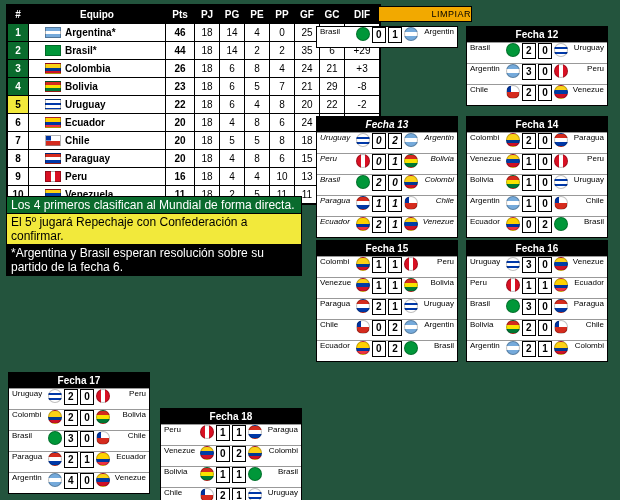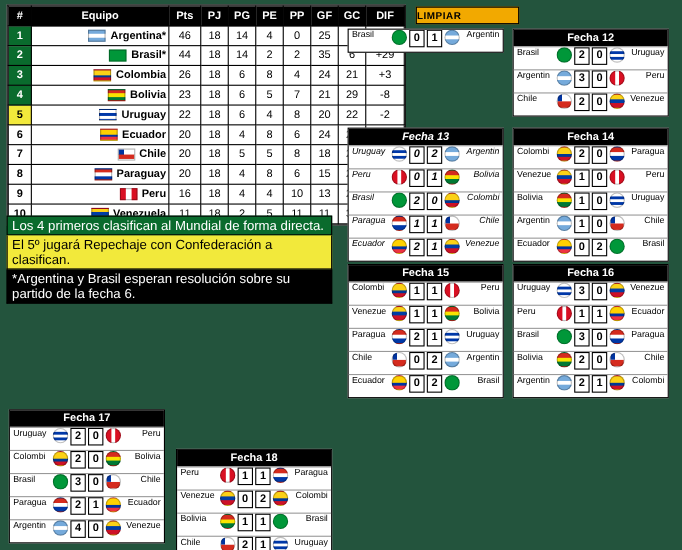--- a/index.html
+++ b/index.html
@@ -5,35 +5,35 @@
   html,body{margin:0;padding:0;background:#23543d;font-family:Arial,Helvetica,sans-serif;font-size:10px;color:#000}
   .stage{position:relative;width:620px;height:500px;overflow:hidden}
 
   
   .standings{position:absolute;left:6px;top:4px;border:1px solid #000;background:#fff}
   .standings table{border-collapse:collapse}
   .standings th,.standings td{border:1px solid #000;text-align:center;height:17px}
   .standings th{background:#000;color:#fff;font-size:10px;font-weight:bold;padding:0 3px}
   .standings td{font-size:10px;padding:0 2px}
   .standings .rank{width:16px;color:#fff;font-weight:bold}
-  .standings .team{width:118px;text-align:right;padding-left:4px;font-weight:bold}
-  .standings .pts{width:24px;font-weight:normal}
+  .standings .team{width:118px;text-align:left;padding-left:16px;font-weight:bold}
+  .standings .pts{width:24px;font-weight:bold}
   .standings .num{width:20px}
   .standings .dif{width:30px}
   .flag{display:inline-block;width:16px;height:11px;vertical-align:middle;margin-right:4px;border:1px solid rgba(0,0,0,.3);box-sizing:border-box}
 
   
   .notes{position:absolute;left:6px;top:196px;width:296px;font-size:12px}
   .notes div{padding:1px 4px;border:1px solid #000;border-top:0}
   .notes .n1{background:#0a6b2d;color:#fff;border-top:1px solid #000}
   .notes .n2{background:#f2e93b;color:#000}
   .notes .n3{background:#000;color:#fff}
 
   
-  .clear-btn{position:absolute;left:378px;top:6px;width:92px;height:14px;background:#f2a900;border:1px solid #000;text-align:left;line-height:14px;font-size:9px;font-weight:bold;letter-spacing:.5px;cursor:pointer}
+  .clear-btn{position:absolute;left:378px;top:6px;width:92px;height:14px;background:#f2a900;border:1px solid #000;text-align:right;line-height:14px;font-size:9px;font-weight:normal;letter-spacing:.5px;cursor:pointer}
 
   
   .card{position:absolute;width:140px;border:1px solid #000;background:#fff}
   .card .hdr{background:#000;color:#fff;text-align:center;font-size:10px;font-weight:bold;height:15px;line-height:15px}
   .card .row{display:flex;align-items:flex-start;height:20px;border-top:1px solid #999}
   .card .row:first-of-type{border-top:0}
   .card .tm{width:38px;font-size:8px;padding-left:3px;white-space:nowrap;overflow:hidden}
   .card .tm.r{text-align:right;padding:0 3px 0 0}
   .card .fl{width:16px;display:flex;justify-content:center}
   .card .sc{width:13px;height:14px;border:1px solid #000;text-align:center;font-size:10px;font-weight:bold;line-height:14px;margin:0 1px;background:#fff}
@@ -193,21 +193,21 @@
             <td class="num">11</td>
             <td class="num">33</td>
             <td class="dif">-22</td>
           </tr>
         </tbody>
     </table>
   </div>
 
   <div class="notes">
     <div class="n1">Los 4 primeros clasifican al Mundial de forma directa.</div>
-    <div class="n2">El 5º jugará Repechaje con Confederación a clasifican.</div>
+    <div class="n2">El 5º jugará Repechaje con Confederación a confirmar.</div>
     <div class="n3">*Argentina y Brasil esperan resolución sobre su partido de la fecha 6.</div>
   </div>
 
   <div class="clear-btn">LIMPIAR</div>
 
   <div id="cards">
       <div class="card" style="left: 316px; top: 26px;">
         <div class="row">
           <div class="tm">Brasil</div>
           <div class="fl">

